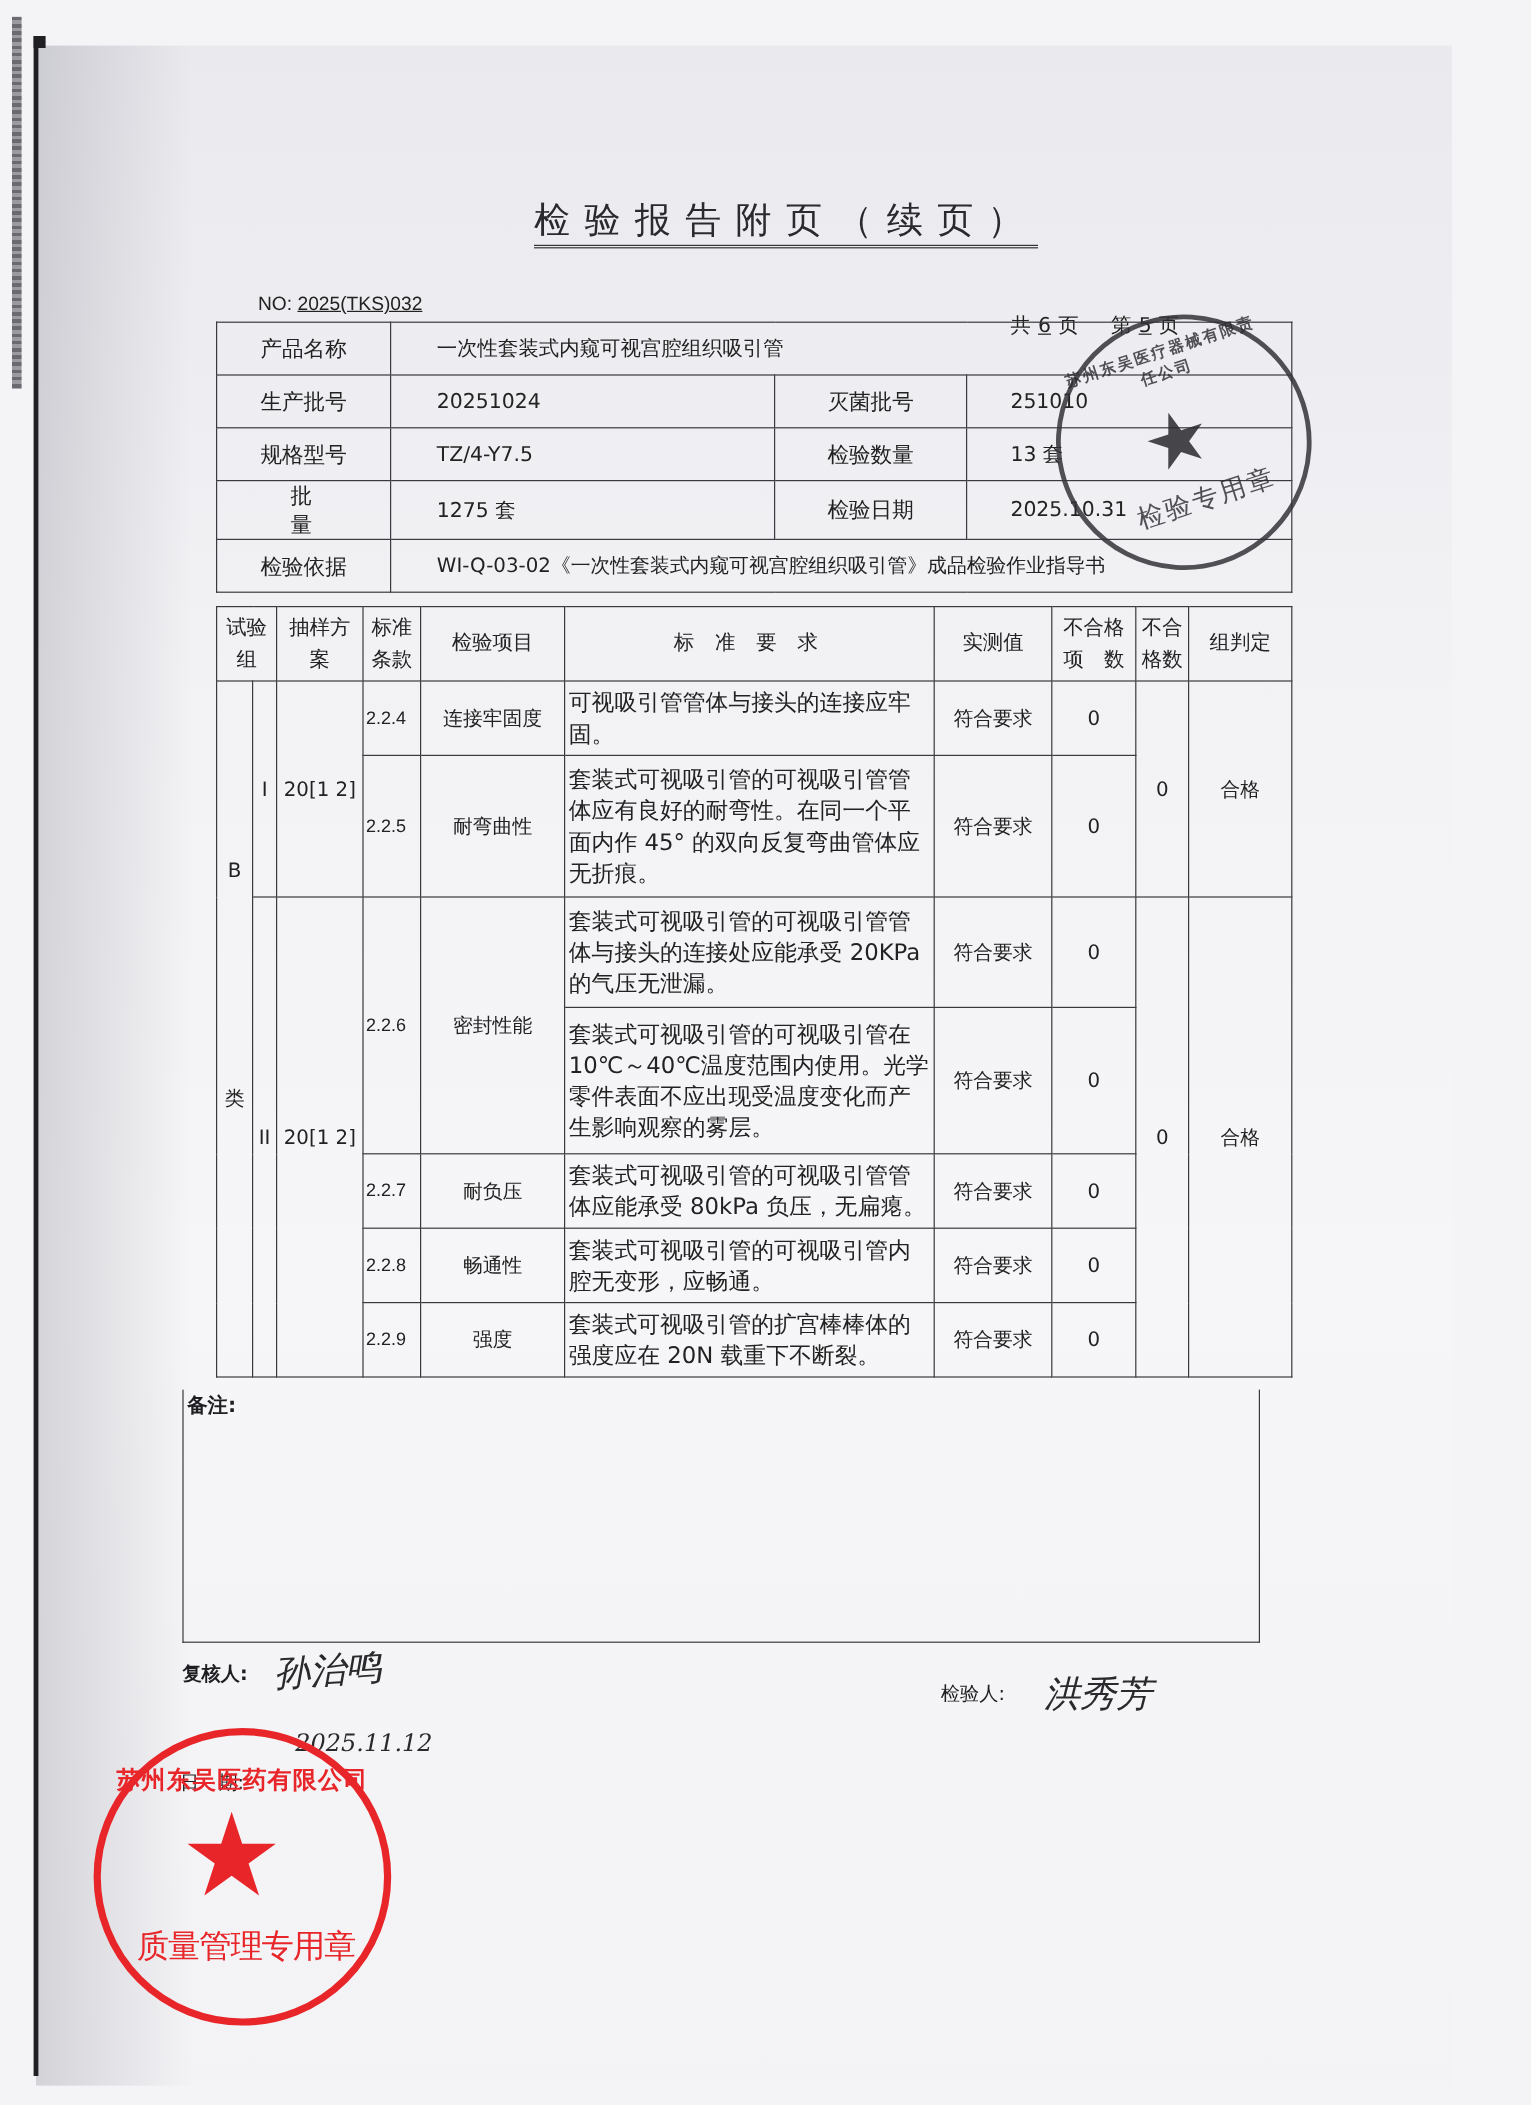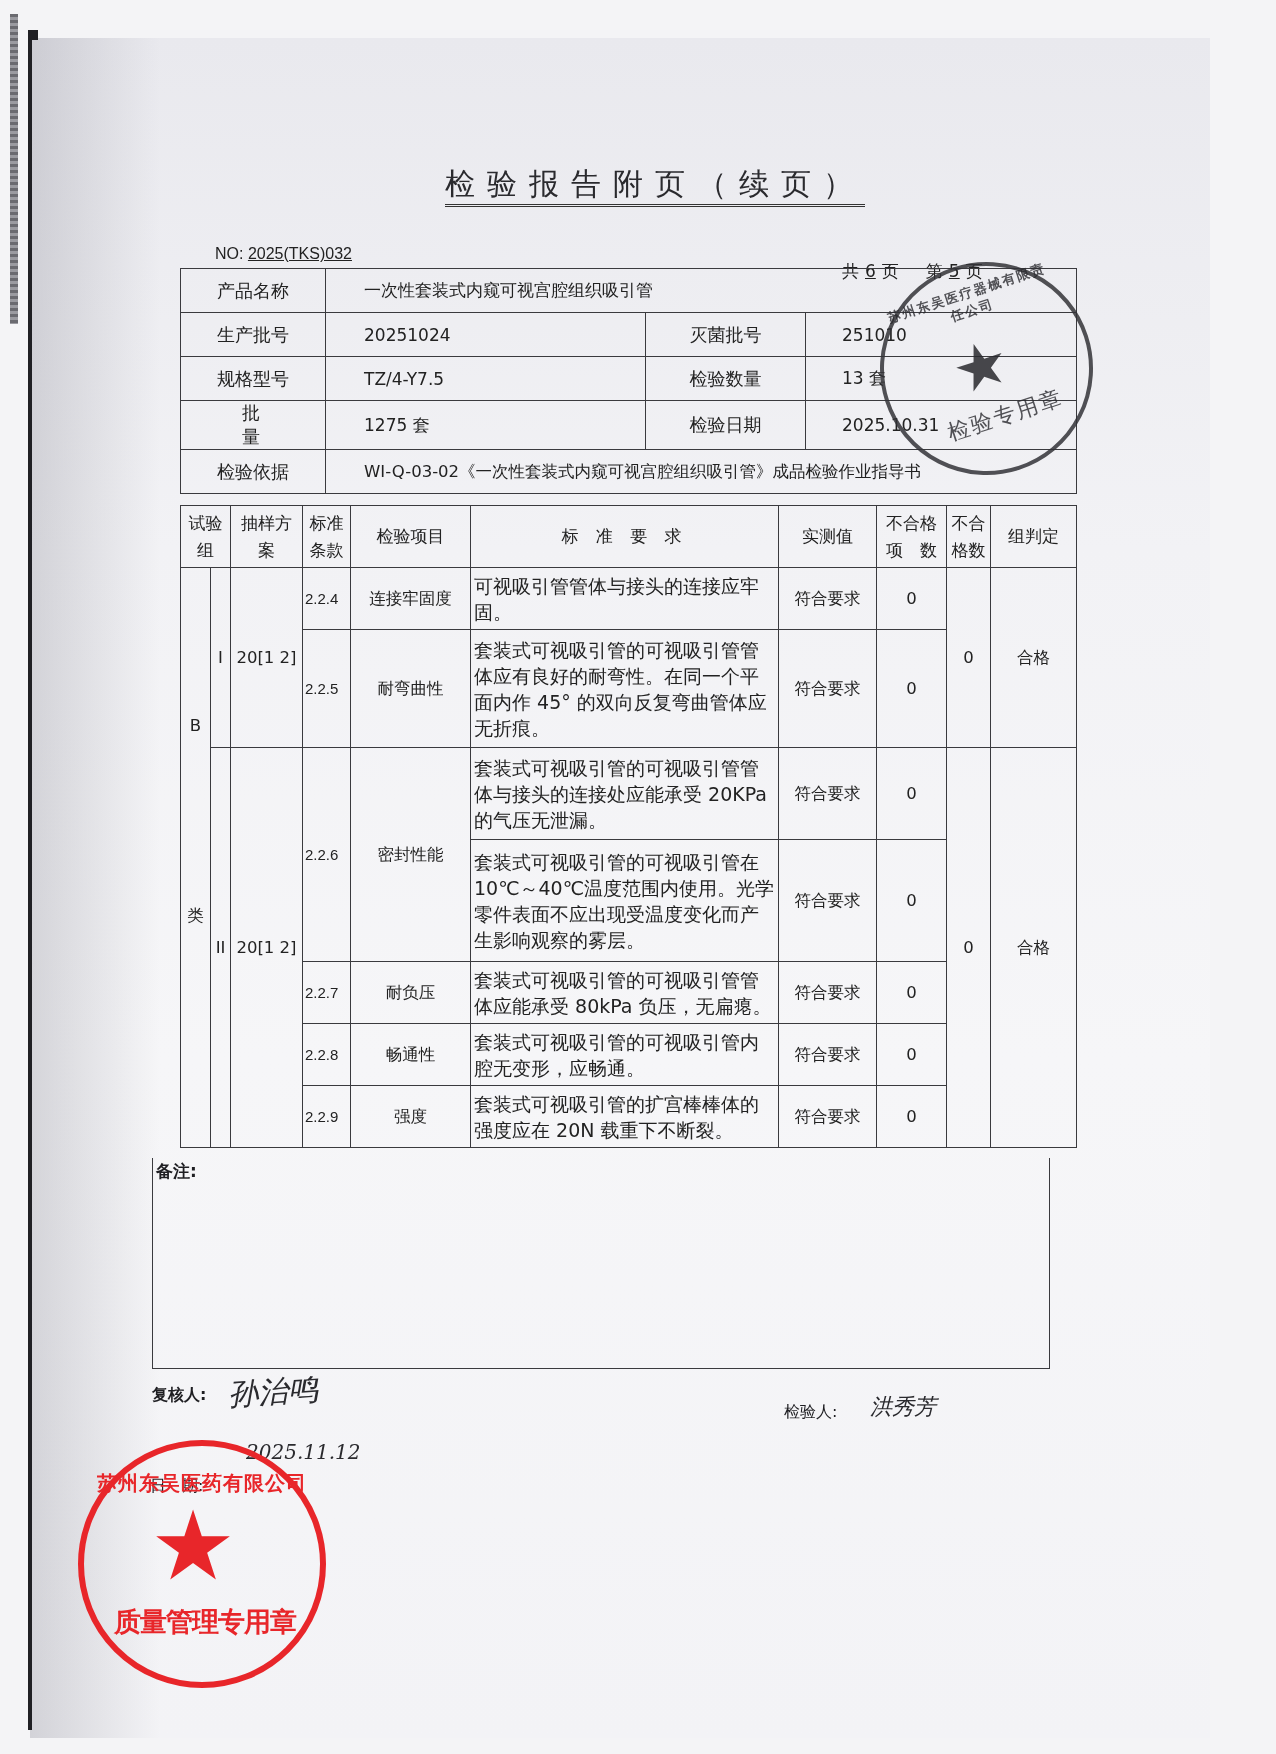--- a/index.html
+++ b/index.html
@@ -77,21 +77,21 @@
     position: absolute; left: 156px; top: 1160px; font-size: 17px; font-weight: bold;
   }
 
   .reviewer { position: absolute; left: 152px; top: 1385px; font-size: 16px; font-weight: bold; }
   .reviewer-sig {
     position: absolute; left: 228px; top: 1372px; font-size: 30px;
     font-family: "DejaVu Serif", serif; font-style: italic; color:#2a2a2e; transform: rotate(-4deg);
   }
   .inspector { position: absolute; left: 784px; top: 1402px; font-size: 16px; }
   .inspector-sig {
-    position: absolute; left: 870px; top: 1392px; font-size: 22px;
+    position: absolute; left: 870px; top: 1392px; font-size: 30px;
     font-family: "DejaVu Serif", serif; font-style: italic; color:#2a2a2e;
   }
   .date { position: absolute; left: 150px; top: 1476px; font-size: 16px; }
   .date-sig {
     position: absolute; left: 246px; top: 1440px; font-size: 20px; font-style: italic;
     font-family: "DejaVu Serif", serif; color:#2a2a2e;
   }
 
   .stamp-gray {
     position: absolute; left: 880px; top: 262px; width: 205px; height: 205px;
@@ -115,21 +115,21 @@
     border: 6px solid #e8262a; border-radius: 50%;
   }
   .stamp-red .star {
     position: absolute; left: 66px; top: 52px; font-size: 96px; color: #e8262a; line-height: 96px;
   }
   .stamp-red .ring-top {
     position: absolute; left: 6px; top: 8px; width: 224px; font-size: 30px; color:#e8262a;
     font-weight: bold; text-align: center; letter-spacing: 1px;
   }
   .stamp-red .bottom-text {
-    position: absolute; left: 30px; top: 158px; font-size: 27px; color:#e8262a; font-weight: bold;
+    position: absolute; left: 30px; top: 158px; font-size: 27px; color:#e8262a; font-weight: normal;
     letter-spacing: -1px;
   }
 </style>
 </head>
 <body>
 
 <div class="scan-bg"></div>
 <div class="scan-left-shadow"></div>
 <div class="edge-strip"></div>
 <div class="edge-bar"></div>

